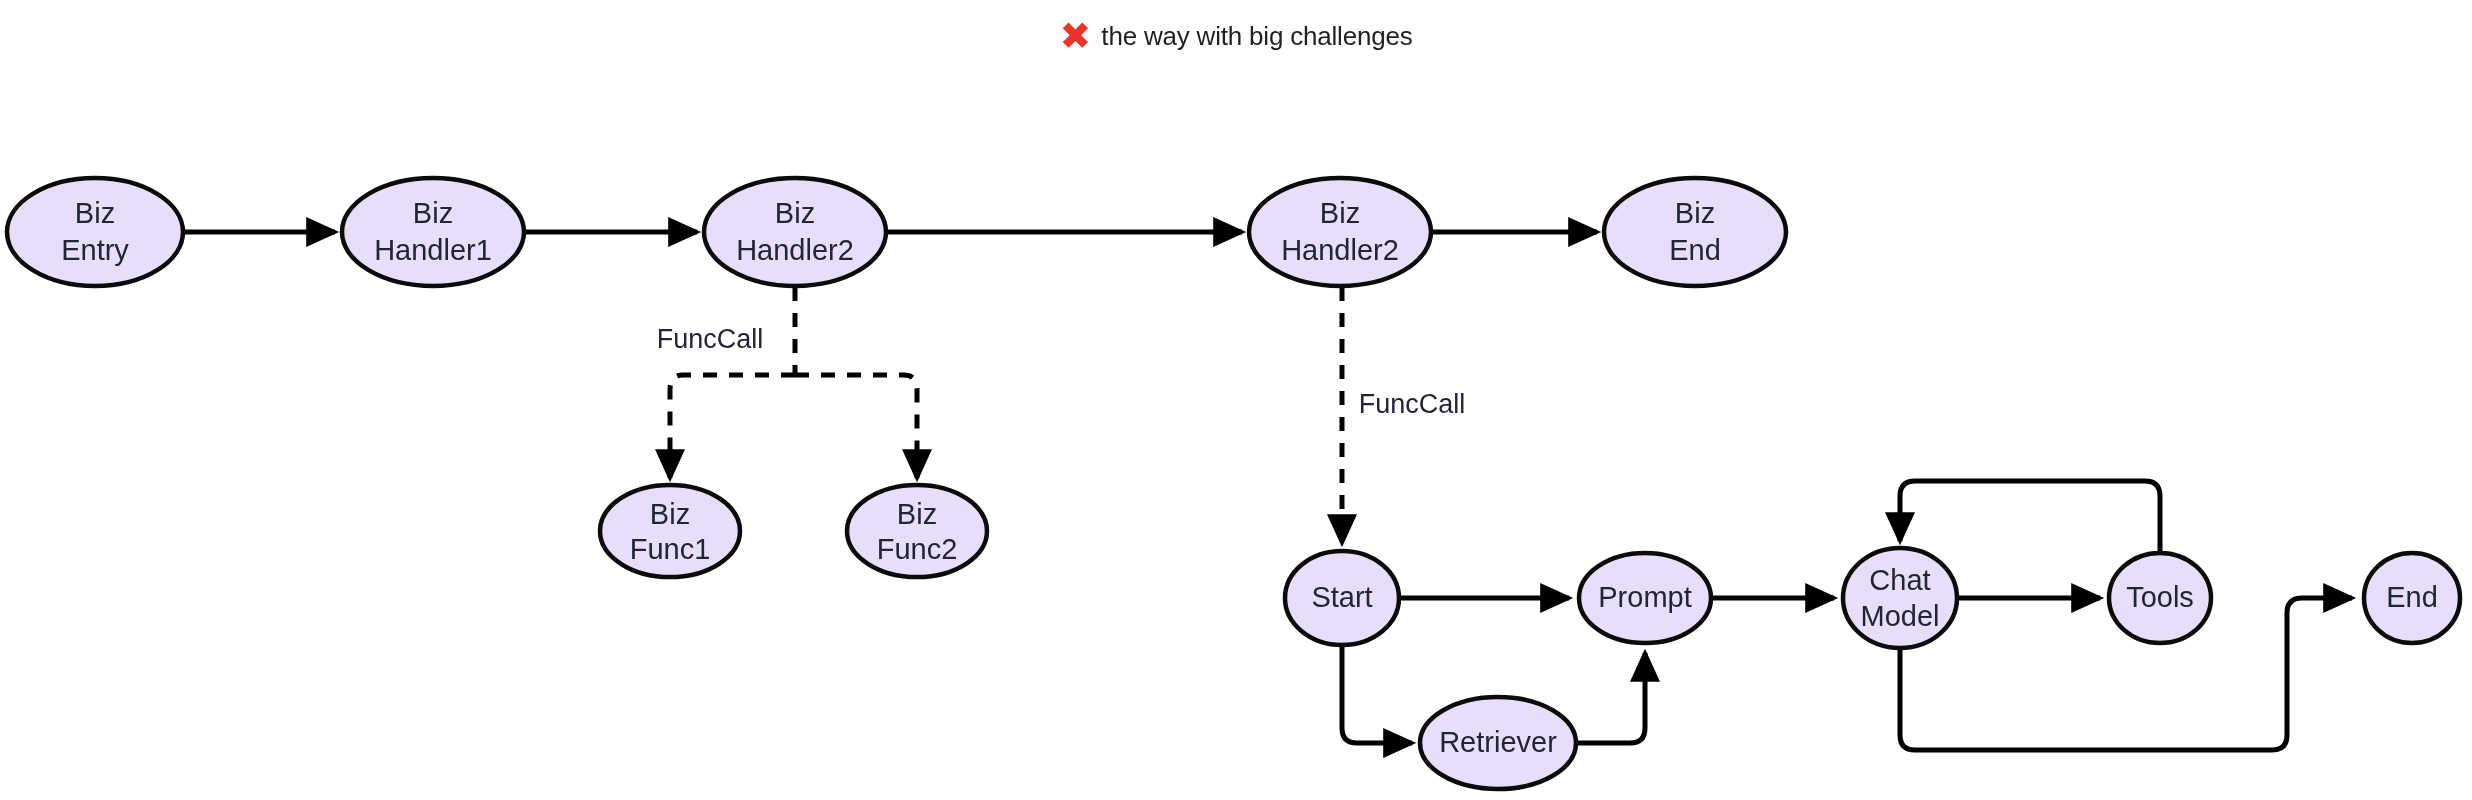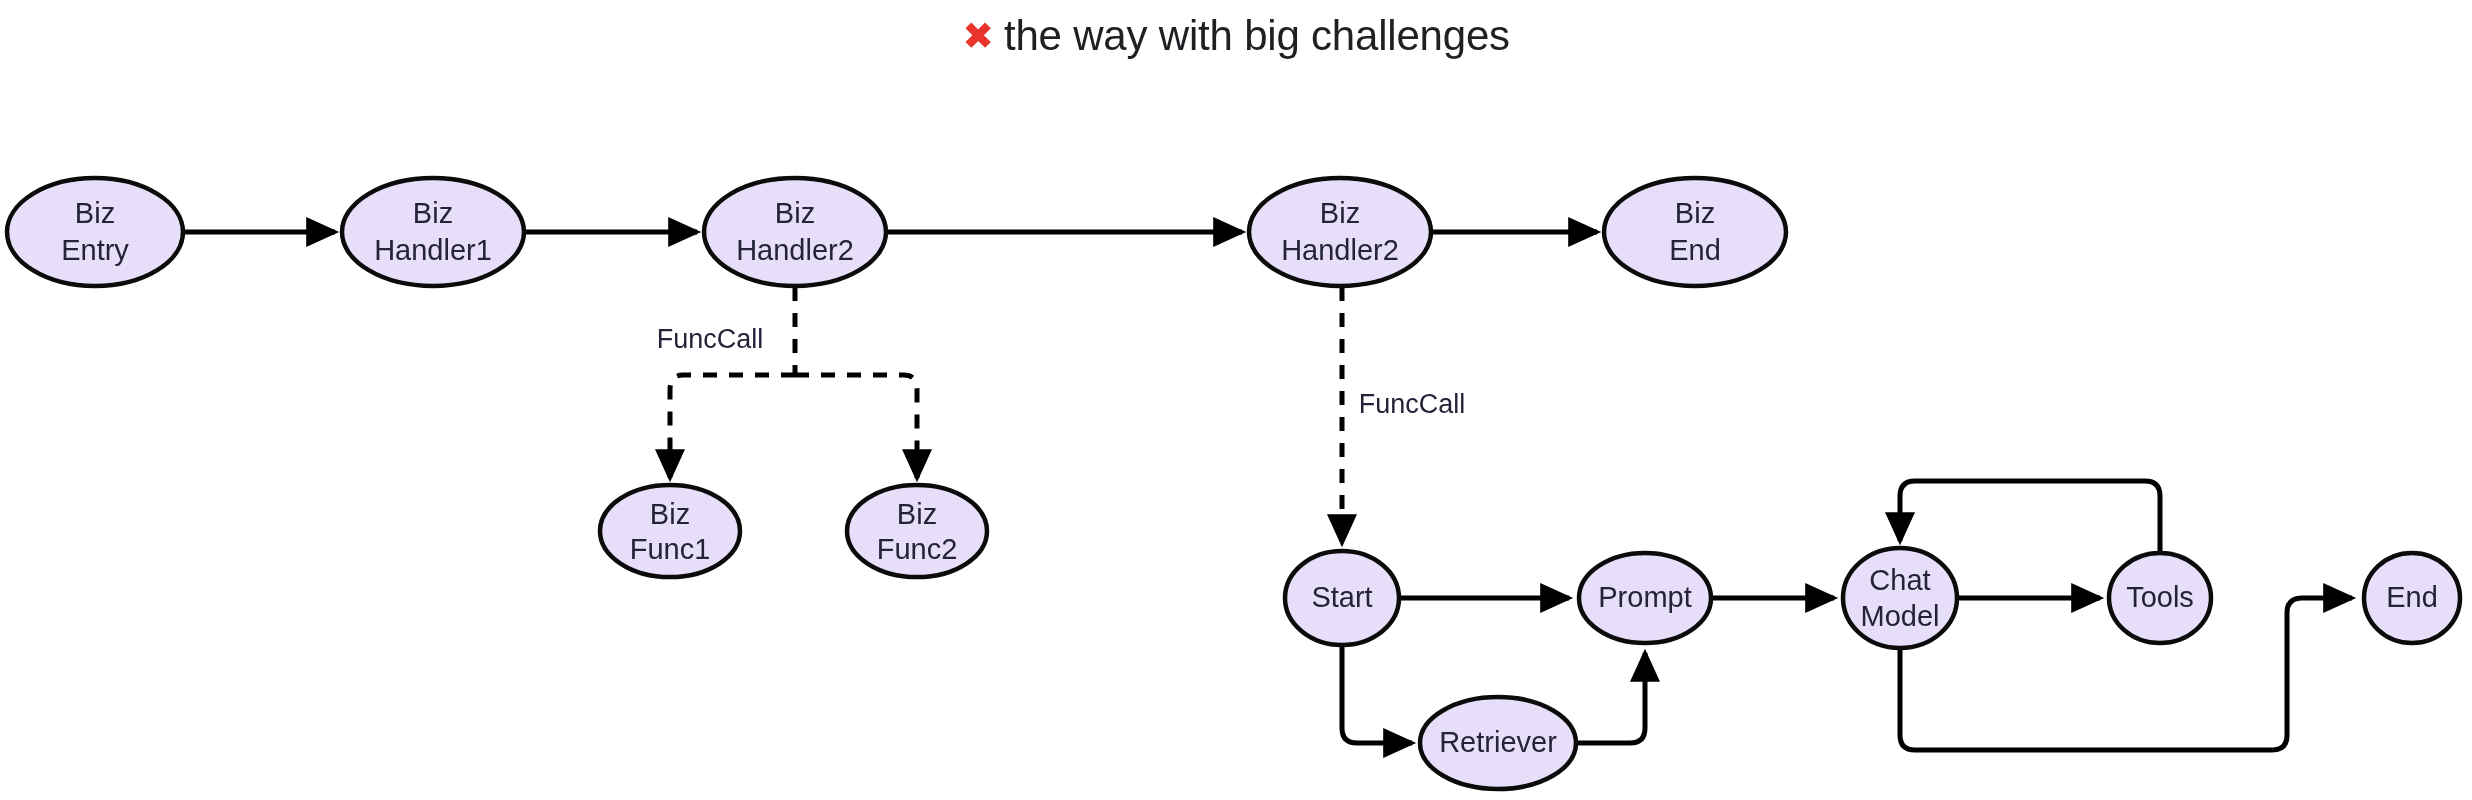--- a/index.html
+++ b/index.html
@@ -34,21 +34,21 @@
     align-items: center;
     gap: 10px;
   }
   .title-x-icon {
     font-size: 38px;
     line-height: 1;
     color: #e8342a;
     font-family: "DejaVu Sans", sans-serif;
   }
   .title-text {
-    font-size: 42px;
+    font-size: 26px;
     color: #1f2024;
     font-family: "Liberation Sans", sans-serif;
     white-space: nowrap;
     letter-spacing: -0.2px;
   }
   svg.flow {
     position: absolute;
     top: 0;
     left: 0;
     width: 2472px;

